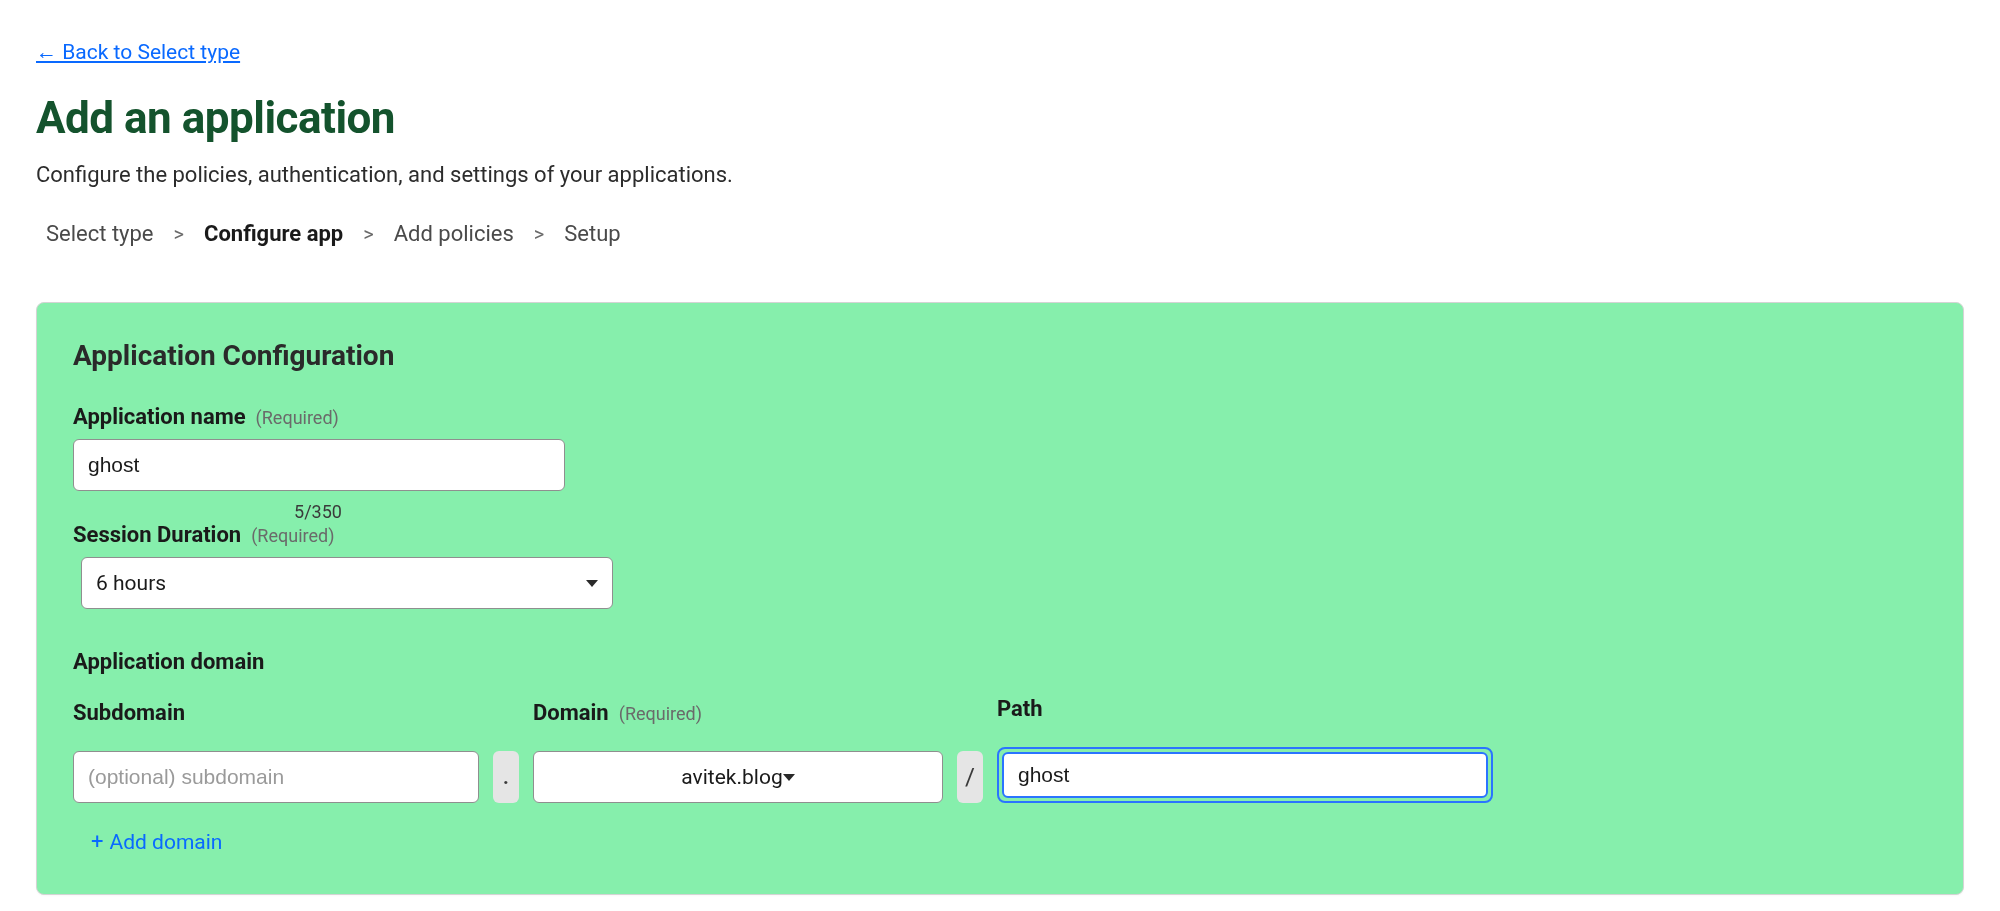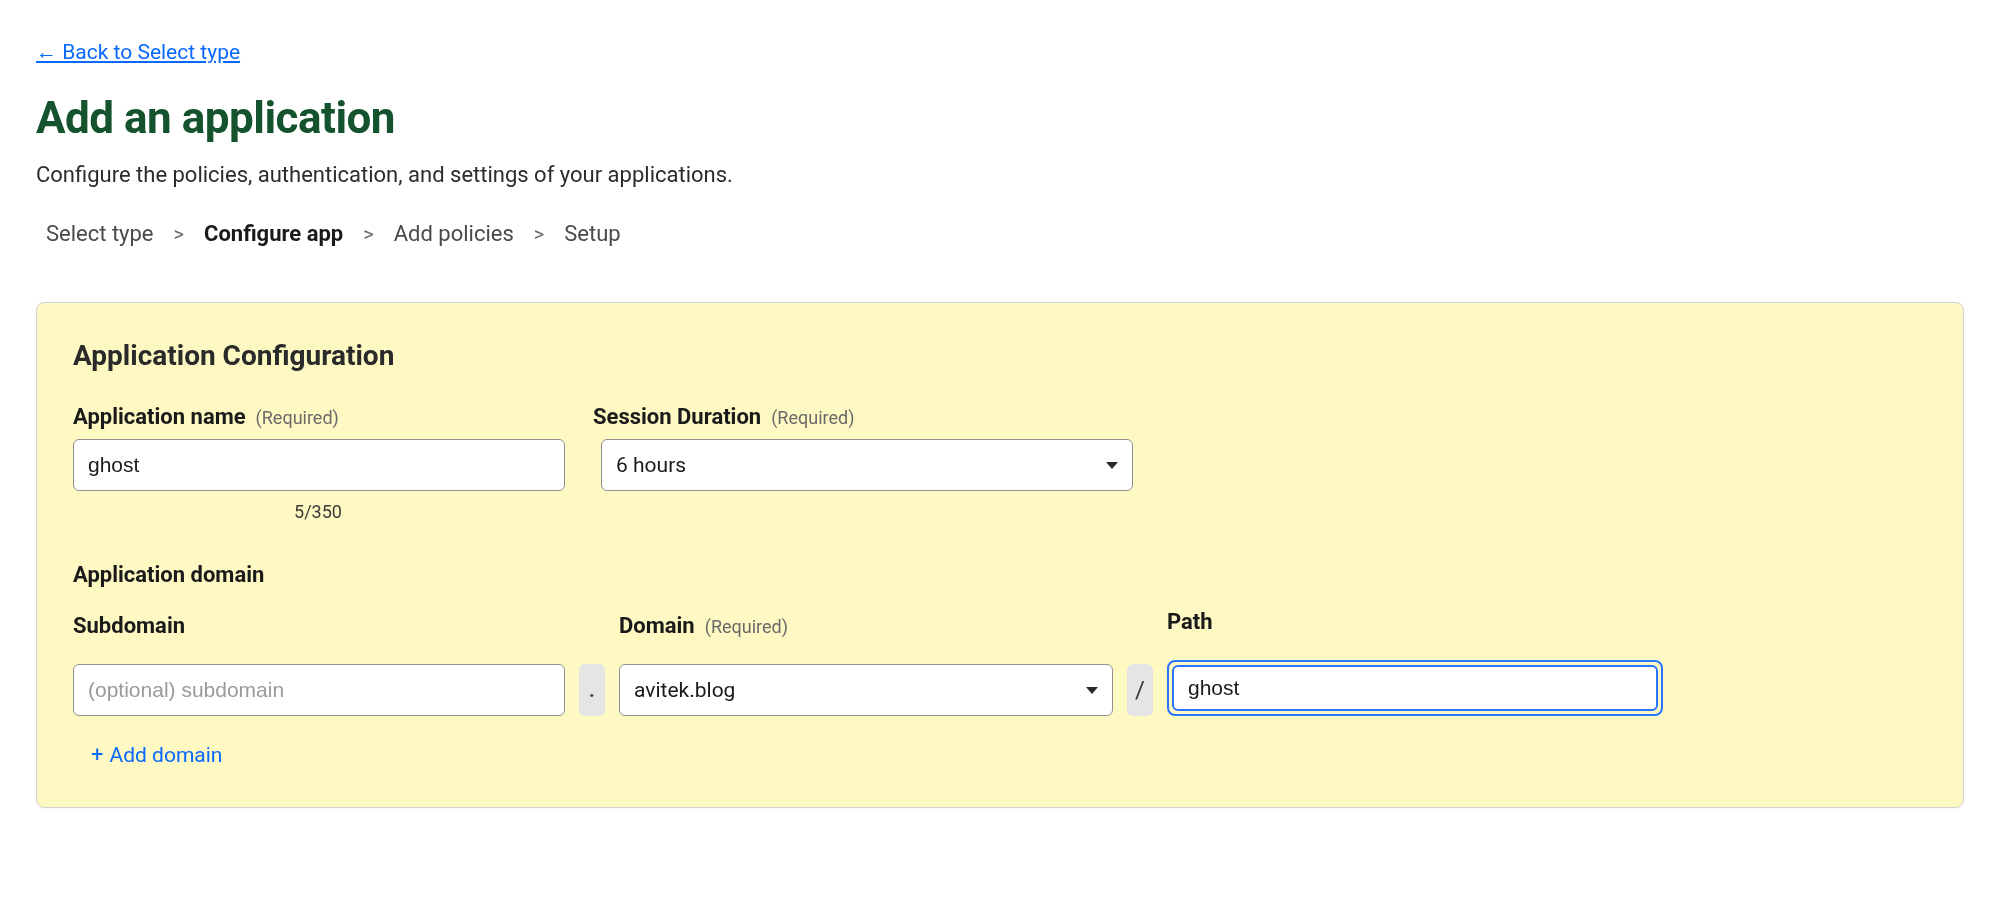--- a/index.html
+++ b/index.html
@@ -43,31 +43,31 @@
     color: #4a4a4a;
     margin-bottom: 56px;
     padding-left: 10px;
   }
   .breadcrumb .step { color: #4a4a4a; }
   .breadcrumb .step.active { font-weight: 700; color: #1a1a1a; }
   .breadcrumb .sep { color: #6a6a6a; font-size: 20px; }
   .card {
     border: 1px solid #d4d4d4;
     border-radius: 8px;
-    background: #fef9c3;
+    background: #86efac;
     padding: 36px 36px 40px 36px;
     box-shadow: 0 1px 2px rgba(0,0,0,0.03);
   }
   .card-title {
     font-size: 28px;
     font-weight: 700;
     color: #2a2a2a;
     margin-bottom: 32px;
   }
-  .row { display: flex; gap: 28px; margin-bottom: 40px; }
+  .row { display: flex; margin-bottom: 40px; flex-direction: column; }
   .field-group { display: flex; flex-direction: column; }
   .label-row { display: flex; align-items: baseline; gap: 10px; margin-bottom: 10px; }
   .field-label { font-size: 22px; font-weight: 700; color: #1a1a1a; }
   .req { font-size: 18px; color: #6a6a6a; font-weight: 400; }
   .req::before { content: "("; }
   .req::after  { content: ")"; }
   .text-input, .select-box {
     height: 52px;
     border: 1px solid #8f8f8f;
     border-radius: 6px;
@@ -141,22 +141,22 @@
     gap: 6px;
     color: #0969ff;
     font-size: 21px;
     cursor: pointer;
     margin-top: 26px;
     padding-left: 18px;
   }
   .add-domain .plus { font-size: 22px; font-weight: 400; }
   .w-appname   { width: 492px; }
   .w-session   { width: 532px; margin-left: 8px; }
-  .w-subdomain { width: 492px; }
-  .w-domain    { width: 494px; }
+  .w-subdomain { width: 406px; }
+  .w-domain    { width: 410px; justify-content: center; }
   .w-path      { width: 486px; }
 </style>
 </head>
 <body>
 
 <div class="page">
 
   <a class="back-link">← Back to Select type</a>
 
   <h1 class="page-title">Add an application</h1>

